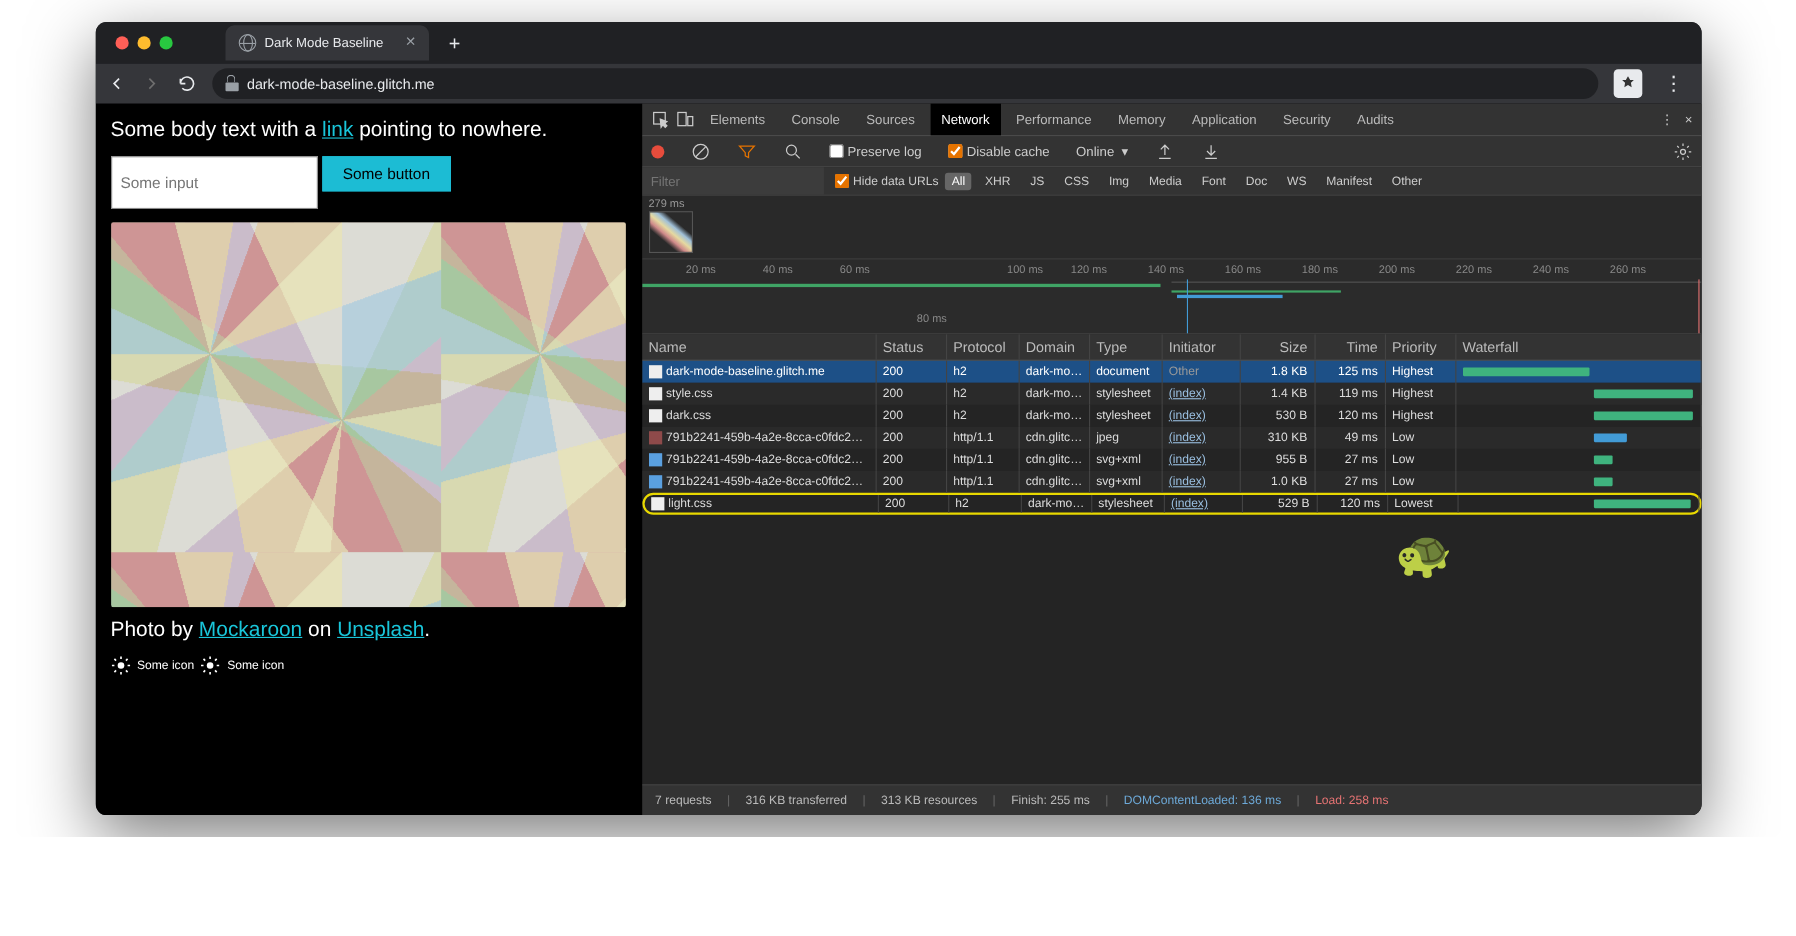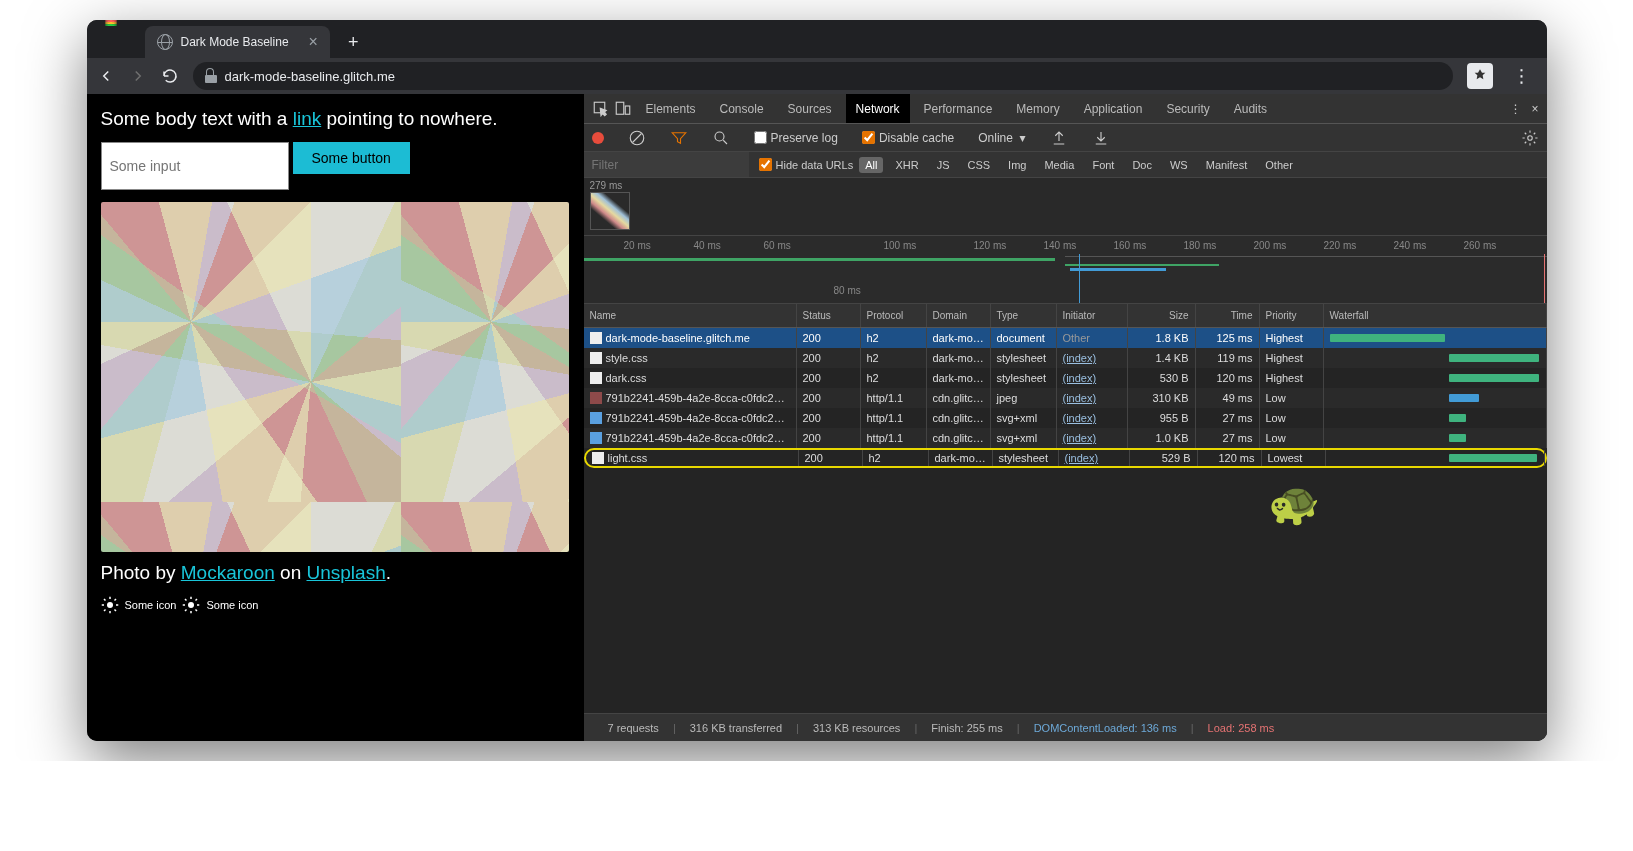--- a/index.html
+++ b/index.html
@@ -1,18 +1,18 @@
 <!DOCTYPE html>
 <html><head>
 <meta charset="utf-8">
 <style>
 *{box-sizing:border-box;margin:0;padding:0;font-family:-apple-system,BlinkMacSystemFont,"Segoe UI",Arial,sans-serif;}
 body{background:#ffffff00;}
 .window{width:1460px;height:721px;margin:20px auto;background:#202124;border-radius:10px;overflow:hidden;box-shadow:0 20px 60px rgba(0,0,0,.5);display:flex;flex-direction:column;}
-.titlebar{height:38px;background:#202124;display:flex;padding-left:18px;flex-direction:column;}
+.titlebar{height:38px;background:#202124;display:flex;align-items:center;padding-left:18px;}
 .dot{width:12px;height:12px;border-radius:50%;margin-right:8px;}
 .red{background:#ff5f57}.yellow{background:#febc2e}.green{background:#28c840}
 .tabstrip{display:flex;align-items:center;margin-left:40px;height:100%;}
 .tab{display:flex;align-items:center;background:#35363a;height:32px;border-radius:8px 8px 0 0;padding:0 12px;color:#e8eaed;font-size:12px;}
 .globe{width:16px;height:16px;border:1.5px solid #9aa0a6;border-radius:50%;margin-right:8px;display:inline-block;position:relative;}
 .globe:before{content:"";position:absolute;width:100%;height:0;border-top:1.5px solid #9aa0a6;top:50%;left:0;}
 .globe:after{content:"";position:absolute;width:50%;height:100%;border:1.5px solid #9aa0a6;border-radius:50%;left:25%;top:-1.5px;}
 .tabclose{color:#9aa0a6;margin-left:20px;font-size:16px;}
 .newtab{color:#e8eaed;margin-left:18px;font-size:18px;font-weight:300;}
 .toolbar{height:36px;background:#35363a;display:flex;align-items:center;padding:0 10px;gap:14px;}
@@ -53,36 +53,36 @@
 .type-filter .pill{padding:2px 6px;border-radius:3px;}
 .type-filter .pill.active{background:#666;color:#fff;}
 .overview{height:58px;background:#292929;border-bottom:1px solid #444;position:relative;}
 .ov-label{position:absolute;top:2px;left:6px;font-size:10px;color:#999;}
 .thumb{position:absolute;top:14px;left:6px;width:40px;height:38px;background:linear-gradient(40deg,#2a2a2a 30%,#cf8a8a 40%,#e5d9a0 50%,#a0c0d8 60%,#2a2a2a 70%);border:1px solid #555;}
 .ruler{height:68px;background:#2b2b2b;border-bottom:1px solid #444;position:relative;}
 .tick{position:absolute;top:4px;font-size:10px;color:#888;}
 .ruler-line{position:absolute;top:22px;height:3px;background:#3fa465;}
 .ruler-line2{position:absolute;top:26px;height:3px;background:#429bd6;}
 .table{flex:1;display:flex;flex-direction:column;position:relative;}
-.th-row{display:flex;height:24px;background:#333;border-bottom:1px solid #555;align-items:flex-start;font-size:10px;color:#bbb;}
+.th-row{display:flex;height:24px;background:#333;border-bottom:1px solid #555;align-items:flex-start;font-size:13px;color:#bbb;}
 .th-row>div,.tr>div{padding:0 6px;overflow:hidden;text-overflow:ellipsis;white-space:nowrap;border-right:1px solid #444;height:100%;display:flex;align-items:center;}
 .c-name{width:213px}.c-status{width:64px}.c-proto{width:66px}.c-domain{width:64px}.c-type{width:66px}.c-init{width:71px}.c-size{width:68px;justify-content:flex-end}.c-time{width:64px;justify-content:flex-end}.c-prio{width:64px}.c-water{flex:1}
 .tr{display:flex;height:20px;font-size:11px;color:#ddd;}
 .tr:nth-child(even){background:#2a2a2a}
 .tr.sel{background:#1d5087;color:#fff;}
 .tr.hl{background:transparent;border:2px solid #e8d800;border-radius:12px;box-sizing:border-box;}
 .file-ico{width:12px;height:12px;margin-right:4px;background:#eee;display:inline-block;}
 .file-ico.doc{background:#eee}
 .file-ico.img{background:#8e4a4a}
 .file-ico.svg{background:#5aa0e0}
 .lnk{color:#9abfe0;text-decoration:underline;}
 .gray{color:#999}
 .wbar{height:8px;border-radius:1px;position:relative;}
 .turtle{position:absolute;font-size:42px;}
-.footer{height:28px;background:#333;border-top:1px solid #444;display:flex;align-items:center;padding:0 24px;gap:14px;font-size:11px;color:#bbb;}
+.footer{height:28px;background:#333;border-top:1px solid #444;display:flex;align-items:center;padding:0 12px;gap:14px;font-size:11px;color:#bbb;}
 .footer .sep{color:#666}
 .blue-s{color:#6da9d8}.red-s{color:#e57373}
 </style>
 </head>
 <body>
 
 <div class="window">
   <div class="titlebar">
     <div class="dot red"></div>
     <div class="dot yellow"></div>
@@ -253,21 +253,21 @@
         <div class="ruler-line" style="left:0;width:49%"></div>
         <div class="ruler-line" style="left:50%;width:16%;top:28px;height:2px;background:#3fa465"></div>
         <div class="ruler-line2" style="left:50.5%;width:10%;top:32px"></div>
         <div class="ruler-line" style="left:50%;width:50%;top:20px;height:1px;background:#555"></div>
         <div style="position:absolute;left:51.5%;top:18px;bottom:0;width:1px;background:#429bd6"></div>
         <div style="position:absolute;right:2px;top:18px;bottom:0;width:1px;background:#e57373"></div>
       <span class="tick" style="left: 40px;">20 ms</span>
           <span class="tick" style="left: 110px;">40 ms</span>
           <span class="tick" style="left: 180px;">60 ms</span>
           <span class="tick" style="left: 250px; margin-top: 45px;">80 ms</span>
-          <span class="tick" style="left: 300px;">100 ms</span>
+          <span class="tick" style="left: 332px;">100 ms</span>
           <span class="tick" style="left: 390px;">120 ms</span>
           <span class="tick" style="left: 460px;">140 ms</span>
           <span class="tick" style="left: 530px;">160 ms</span>
           <span class="tick" style="left: 600px;">180 ms</span>
           <span class="tick" style="left: 670px;">200 ms</span>
           <span class="tick" style="left: 740px;">220 ms</span>
           <span class="tick" style="left: 810px;">240 ms</span>
           <span class="tick" style="left: 880px;">260 ms</span>
         </div>
 

